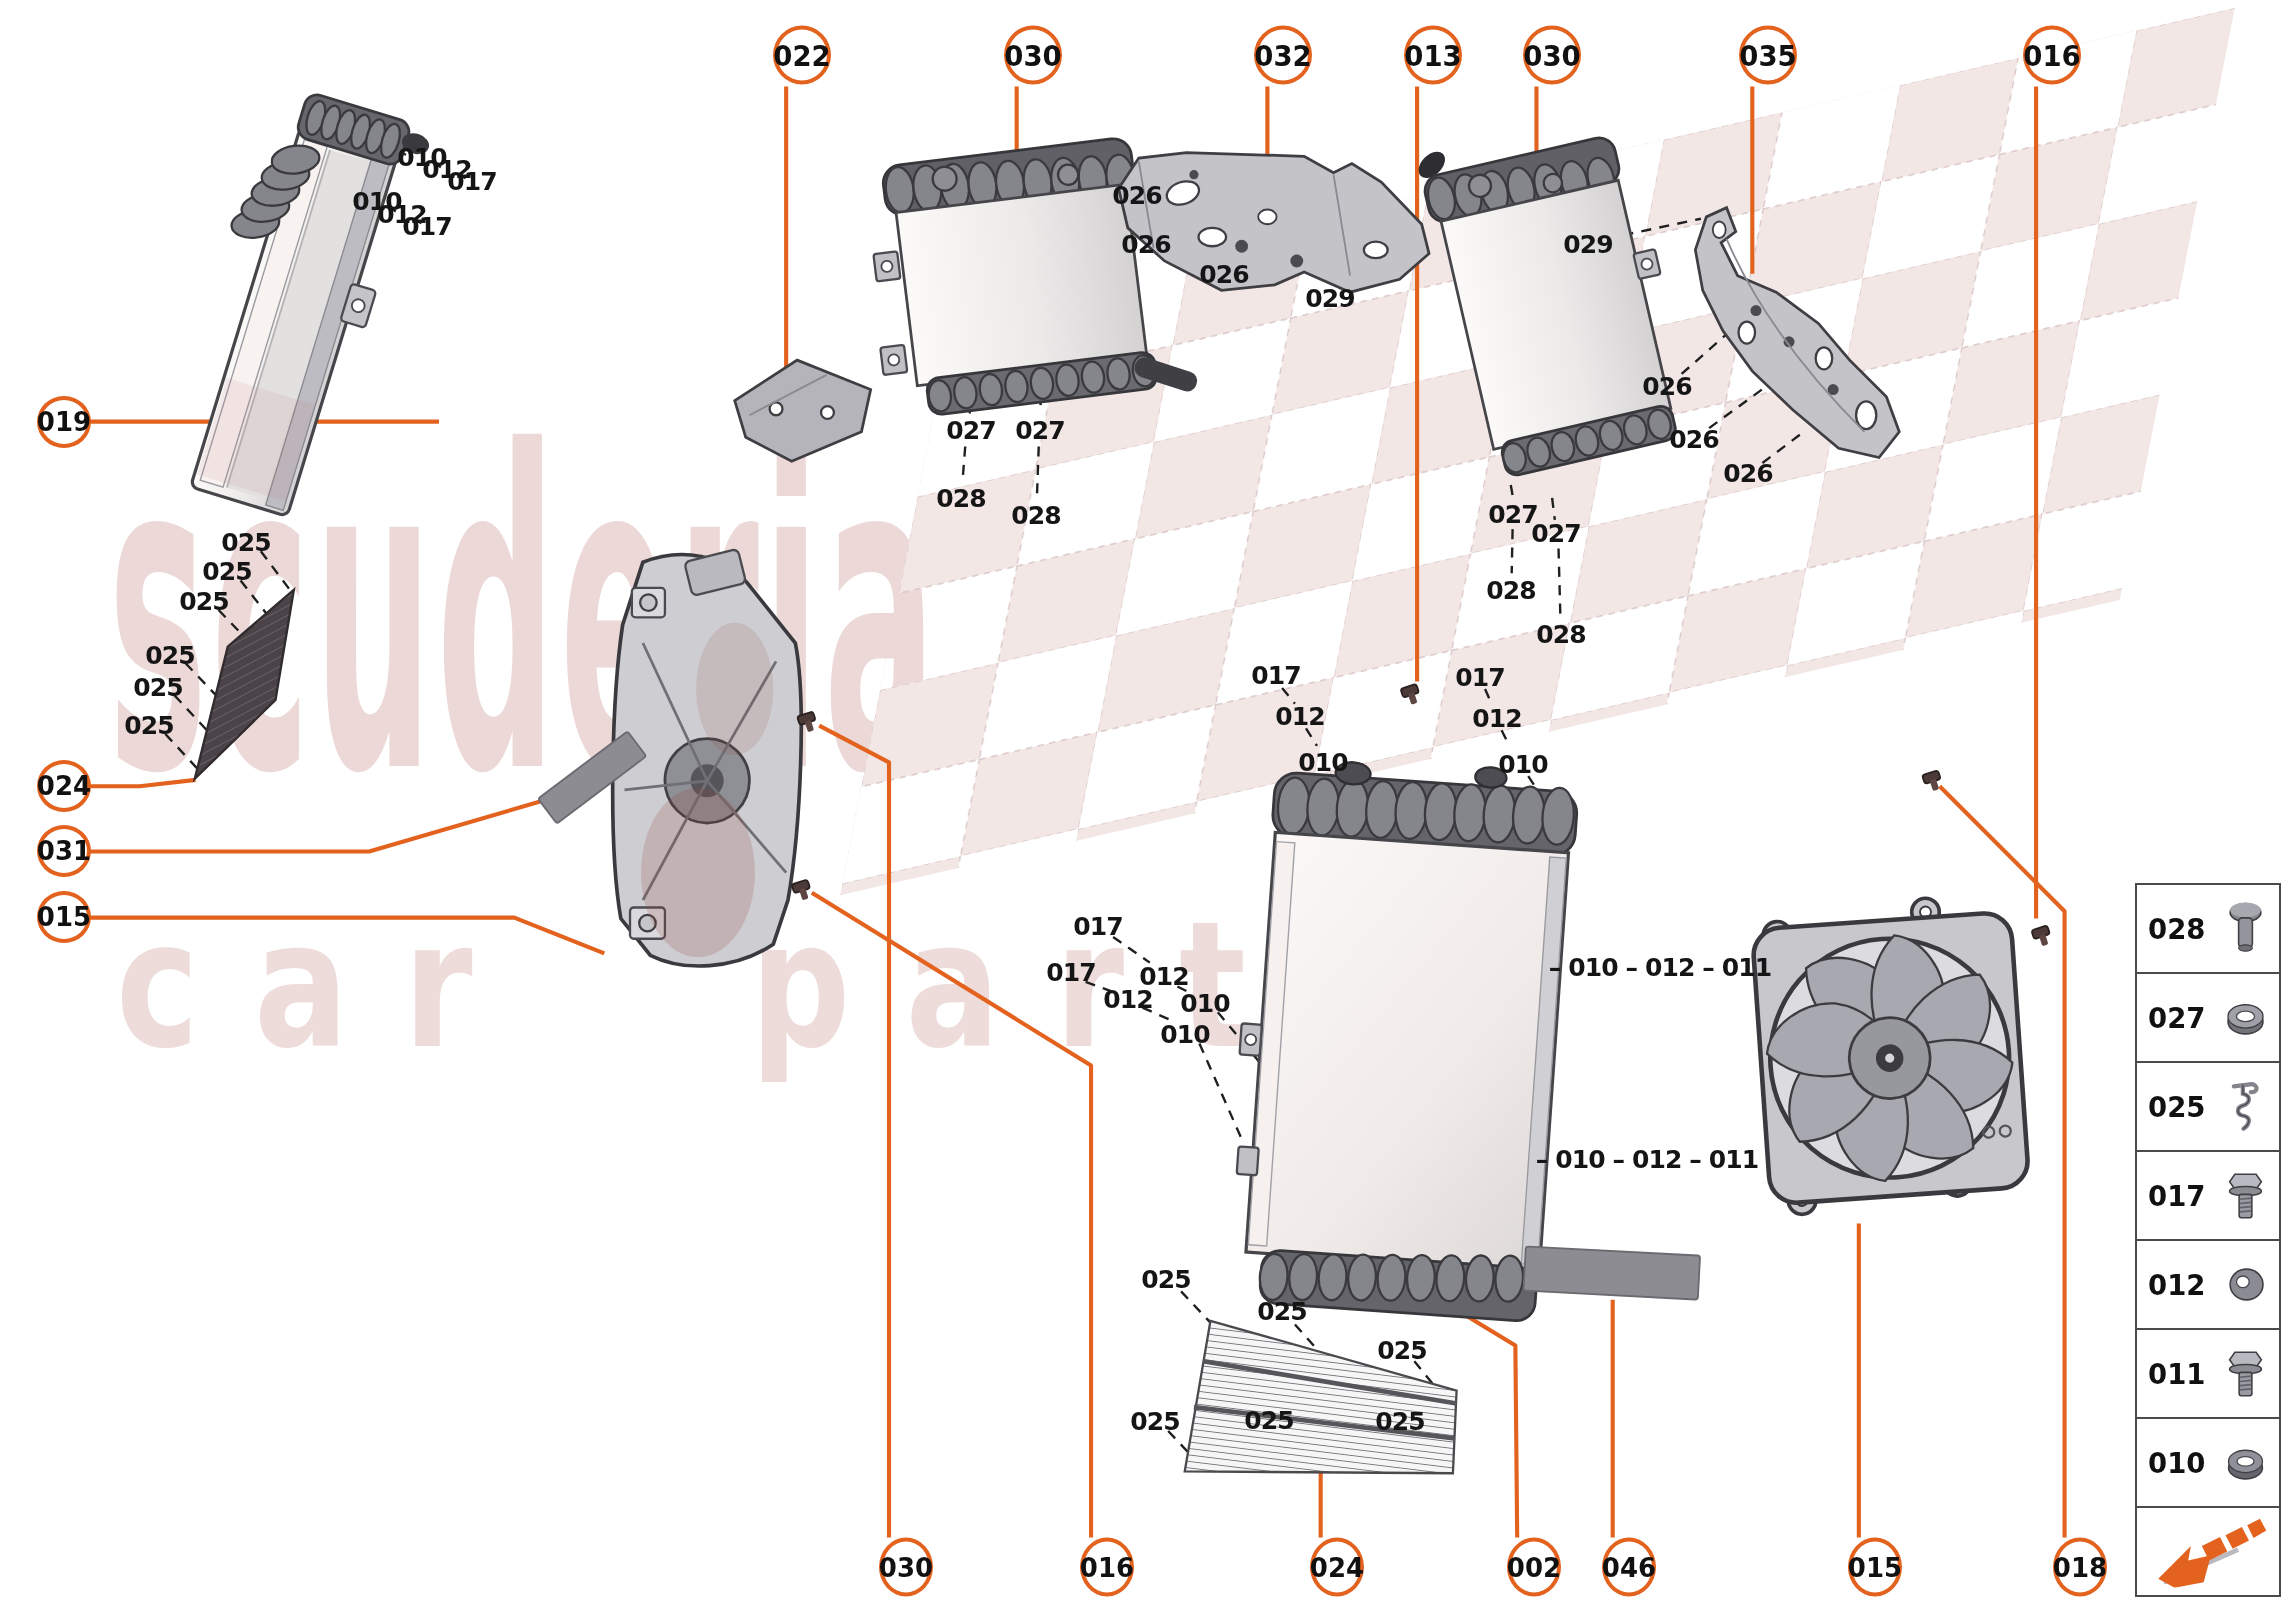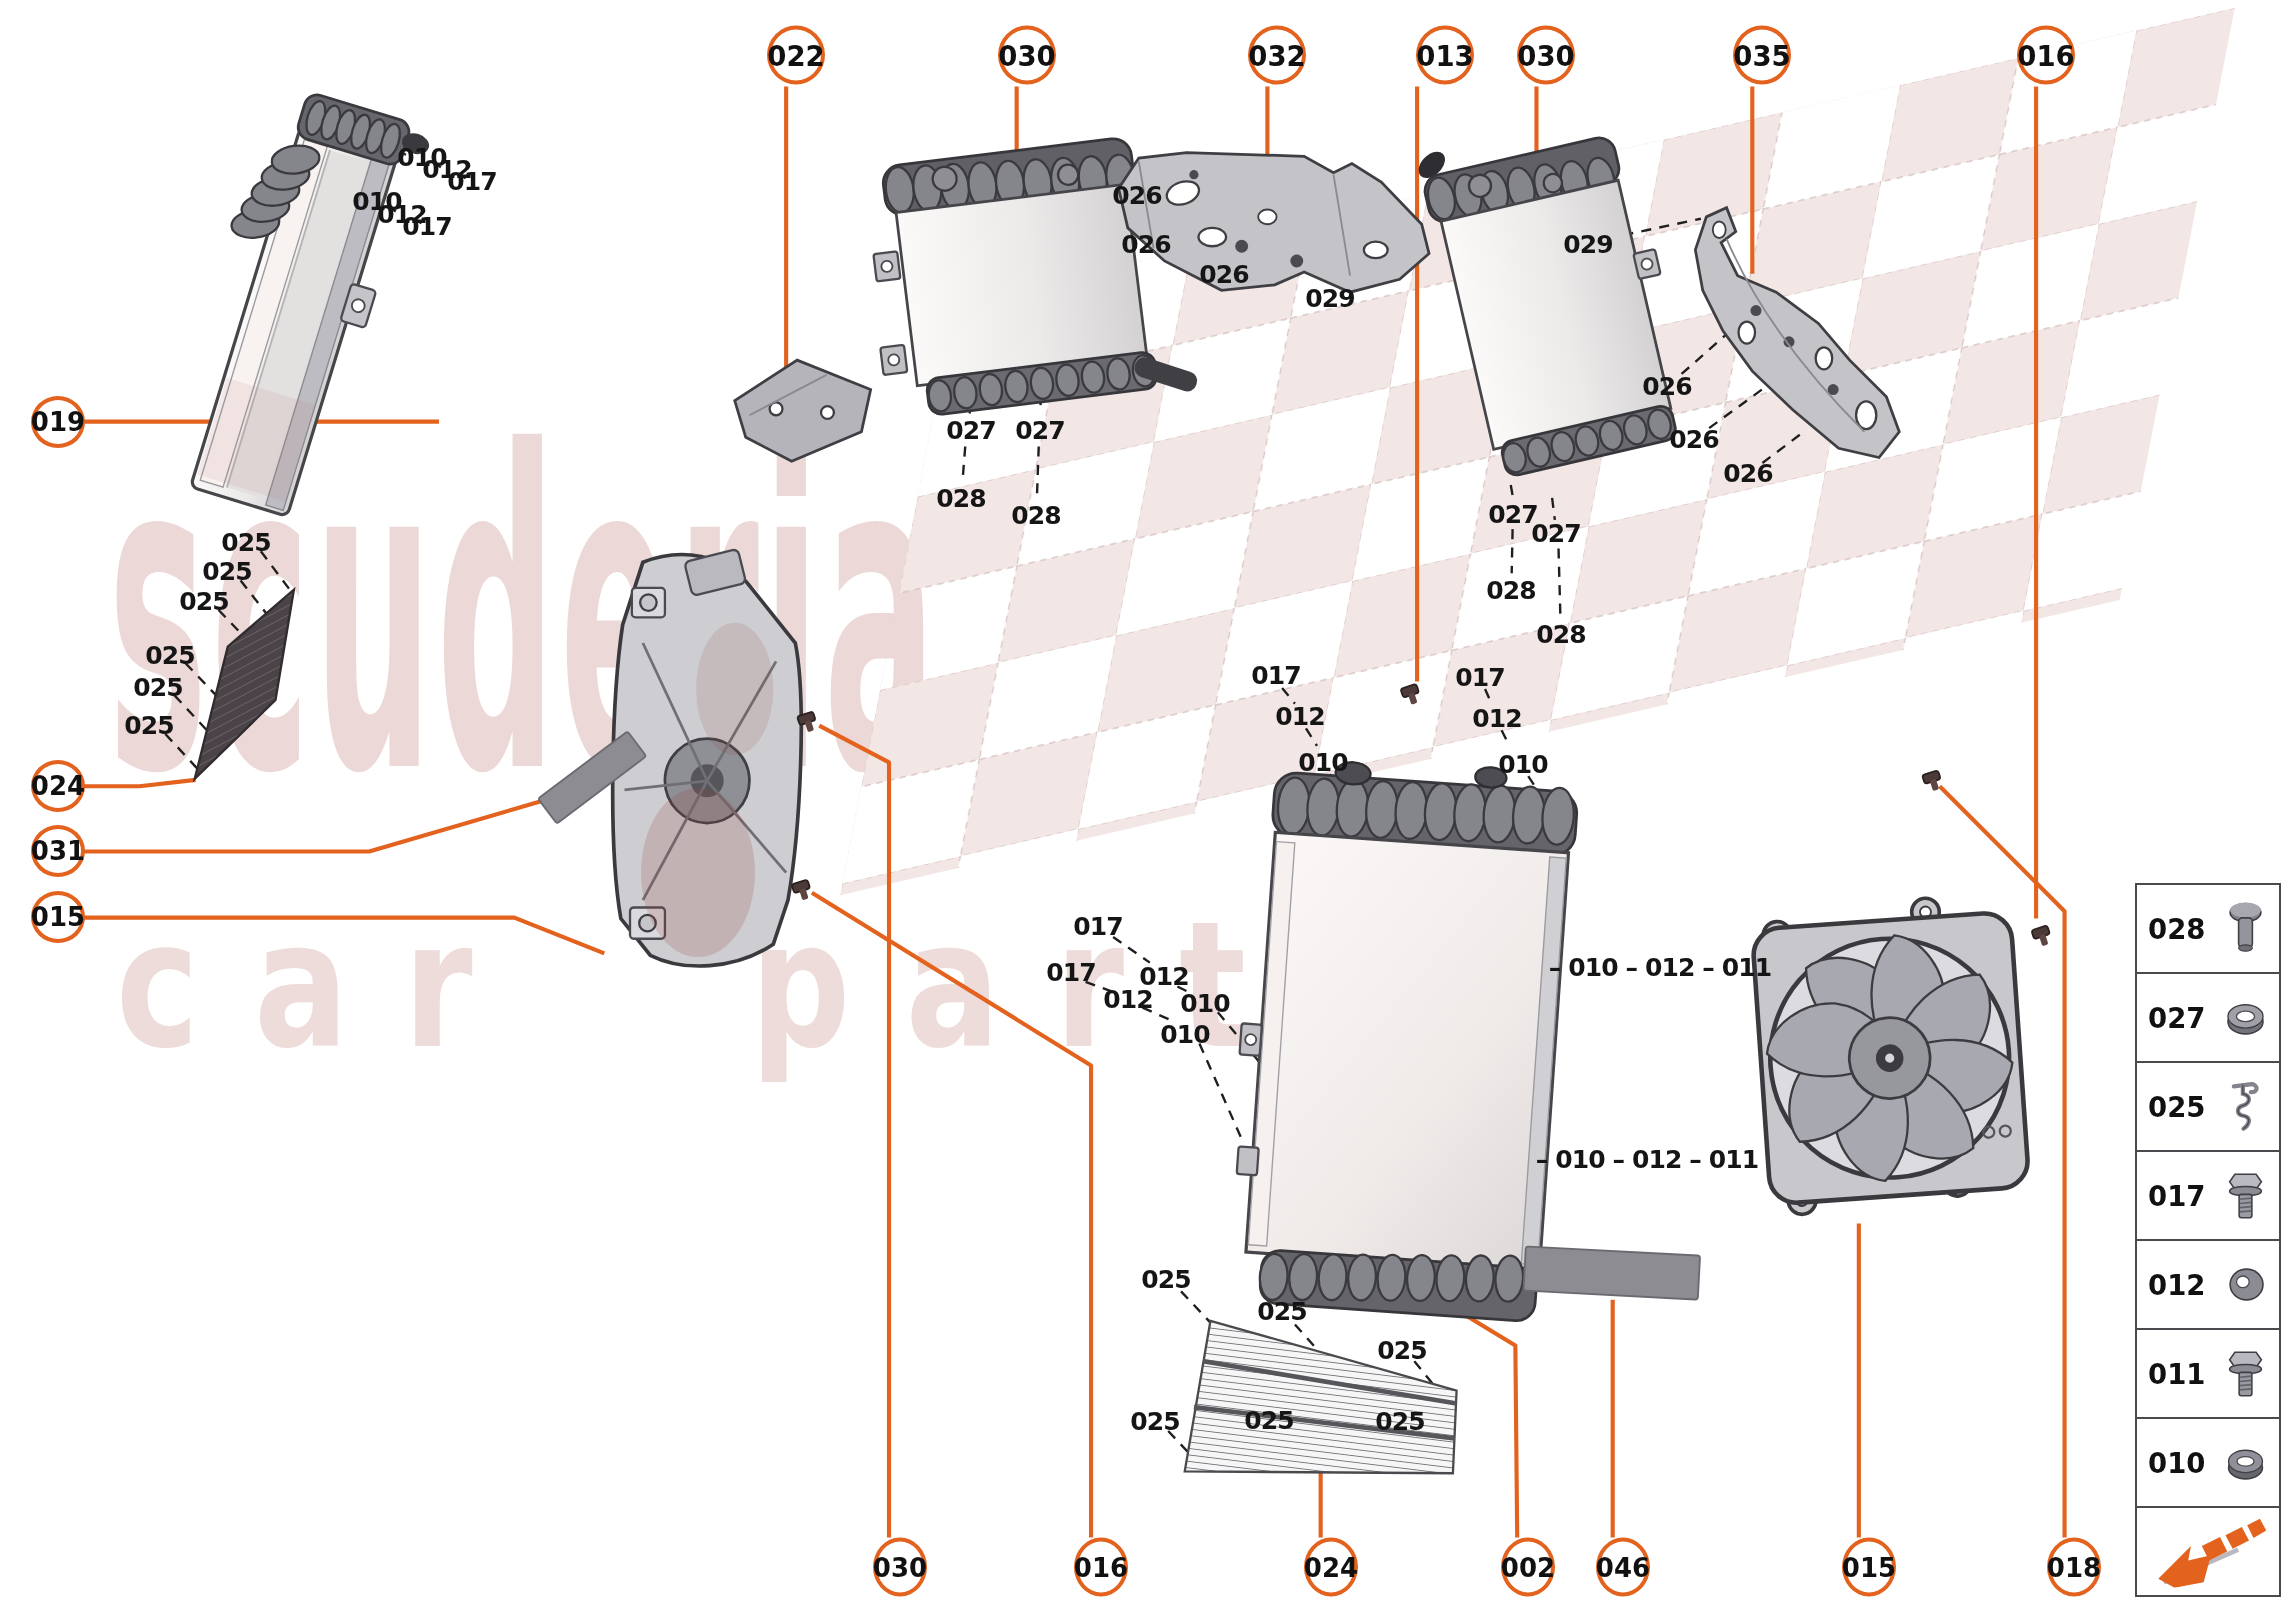--- a/index.html
+++ b/index.html
@@ -8,21 +8,21 @@
   
   .wm{position:absolute;color:#ecd9d7;font-weight:bold;z-index:1;white-space:nowrap;user-select:none;}
   #wm-main{left:108px;top:360px;font-size:167px;letter-spacing:3.7px;transform:scaleY(2.62);transform-origin:top left;}
   #wm-sub{left:116px;top:883px;font-size:140px;letter-spacing:55px;word-spacing:119px;transform:scaleY(1.25);transform-origin:top left;color:#eddcda;}
   
   #art{position:absolute;left:0;top:0;z-index:2;}
   
   #labels-layer{position:absolute;left:0;top:0;width:2296px;height:1624px;z-index:3;pointer-events:none;}
   .lbl{position:absolute;transform:translate(-50%,-50%);font-size:25px;font-weight:bold;color:#151515;letter-spacing:-0.9px;white-space:nowrap;}
   
-  #callout-layer{position:absolute;left:10px;top:0;width:2228px;height:1624px;z-index:4;}
+  #callout-layer{position:absolute;left:16px;top:0;width:2228px;height:1624px;z-index:4;}
   .callout{position:absolute;transform:translate(-50%,-50%);background:#ffffff;border:4.6px solid #e2621e;border-radius:50%;display:flex;align-items:center;justify-content:center;font-weight:bold;color:#111;cursor:pointer;}
   .callout.lg{width:50px;height:51px;font-size:27.5px;}
   .callout.md{width:46px;height:51px;font-size:26px;}
   .callout.sm{width:46px;height:44px;font-size:26px;}
   
   #legend{position:absolute;left:2135px;top:883px;width:142px;height:710px;border:2.3px solid #4a4a4e;background:#ffffff;display:flex;flex-direction:column;z-index:5;}
   .legend-row{flex:1;display:flex;align-items:center;justify-content:space-between;border-bottom:2.3px solid #4a4a4e;padding:0 7.3px 0 11px;background:#fff;}
   .legend-row:last-child{border-bottom:none;}
   .legend-code{font-size:27.5px;font-weight:bold;color:#111;}
   .legend-icon{width:53px;height:66px;}
@@ -467,21 +467,21 @@
       <span class="lbl" style="left: 1282px; top: 1311px;">025</span>
       <span class="lbl" style="left: 1402px; top: 1350px;">025</span>
       <span class="lbl" style="left: 1155px; top: 1421px;">025</span>
       <span class="lbl" style="left: 1269px; top: 1420px;">025</span>
       <span class="lbl" style="left: 1400px; top: 1421px;">025</span>
     </div>
   <div id="callout-layer">
       <div class="callout lg" style="left: 786px; top: 55px;">022</div>
       <div class="callout lg" style="left: 1017px; top: 55px;">030</div>
       <div class="callout lg" style="left: 1267px; top: 55px;">032</div>
-      <div class="callout lg" style="left: 1417px; top: 55px; margin-left: 18px;">013</div>
+      <div class="callout lg" style="left: 1417px; top: 55px;">013</div>
       <div class="callout lg" style="left: 1536px; top: 55px;">030</div>
       <div class="callout lg" style="left: 1752px; top: 55px;">035</div>
       <div class="callout lg" style="left: 2036px; top: 55px;">016</div>
       <div class="callout sm" style="left: 48px; top: 422px;">019</div>
       <div class="callout sm" style="left: 48px; top: 786px;">024</div>
       <div class="callout sm" style="left: 48px; top: 851px;">031</div>
       <div class="callout sm" style="left: 48px; top: 917px;">015</div>
       <div class="callout md" style="left: 890px; top: 1567px;">030</div>
       <div class="callout md" style="left: 1091px; top: 1567px;">016</div>
       <div class="callout md" style="left: 1321px; top: 1567px;">024</div>

